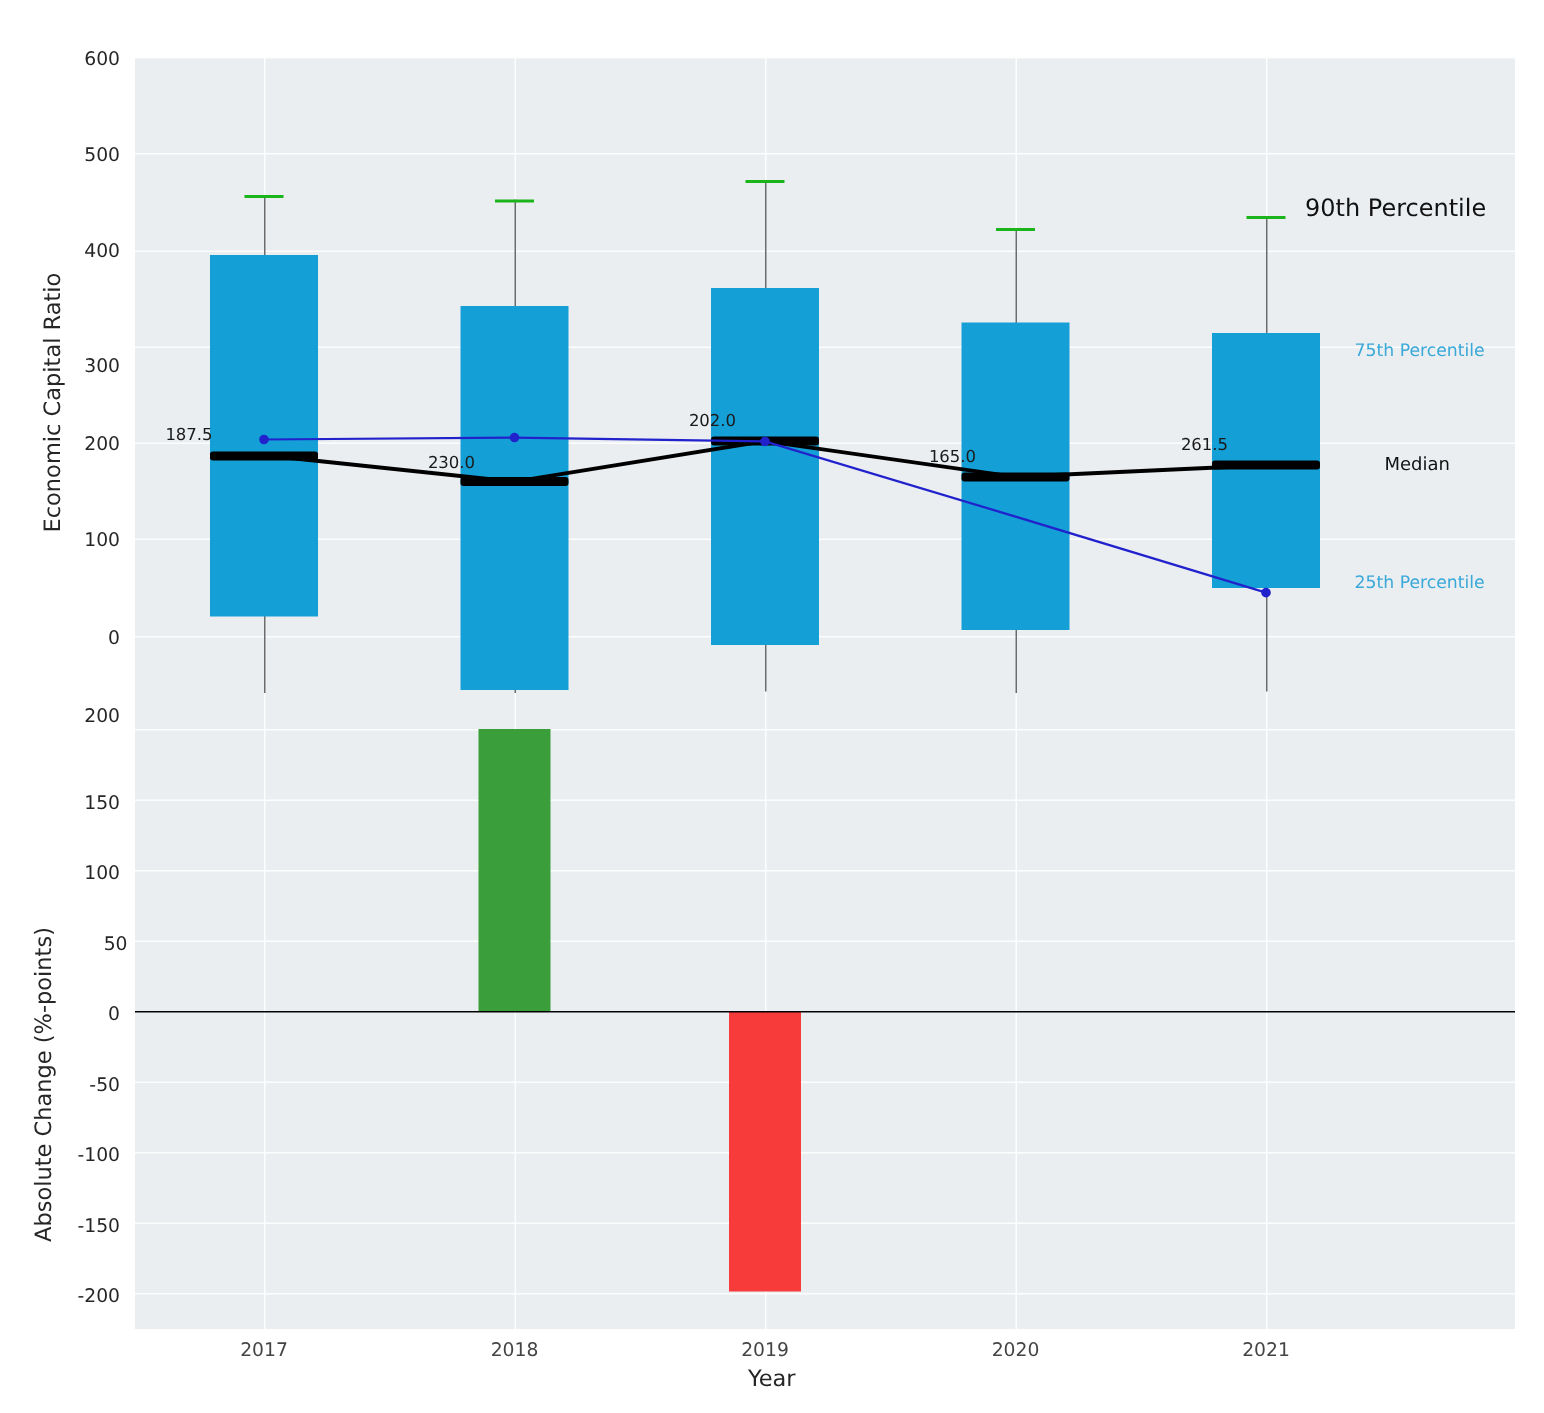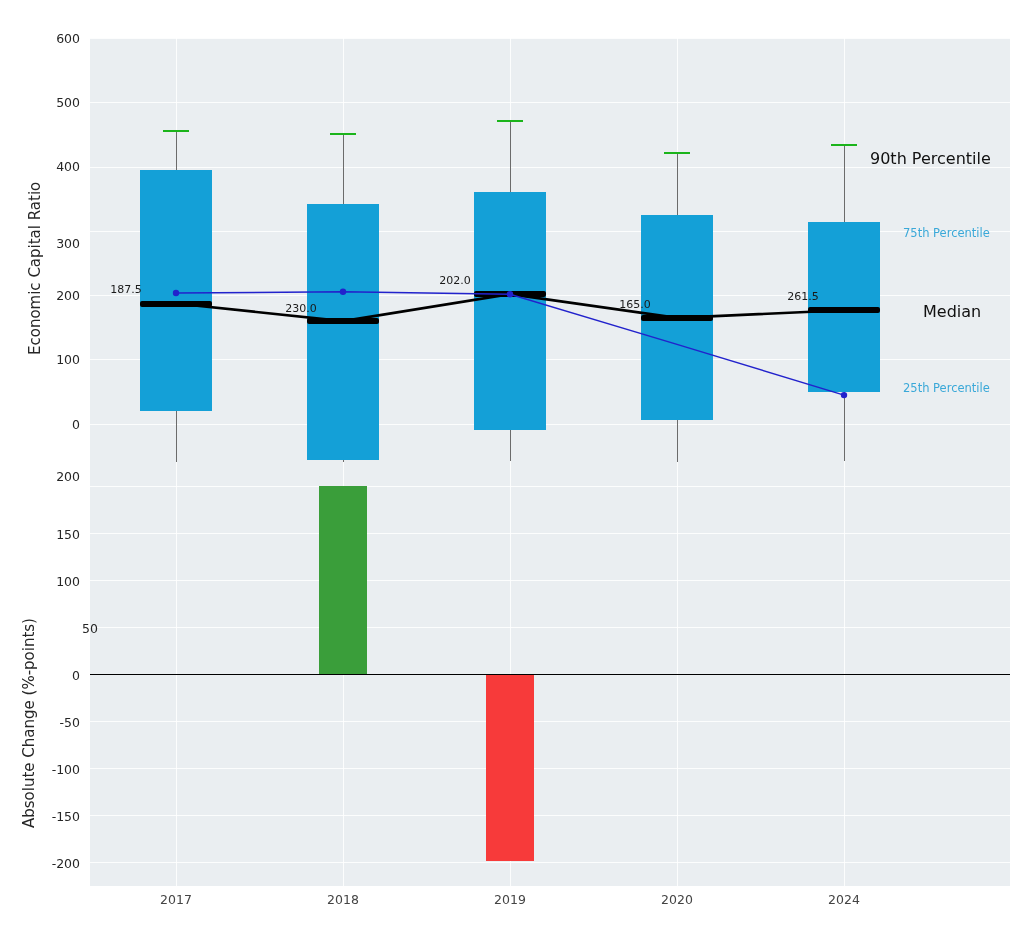--- a/index.html
+++ b/index.html
@@ -133,25 +133,24 @@
   }
   
   .annot {
     position: absolute;
     font-size: 15px;
     white-space: nowrap;
   }
   .annot-90 {
     color: #111111;
     font-size: 16px;
-    margin-top: 20px;
   }
   .annot-median {
     color: #111111;
-    font-size: 16px;
+    font-size: 12px;
   }
   .annot-75, .annot-25 {
     color: #3aa8d8;
     font-size: 11.5px;
   }
   
   #legend {
     position: absolute;
     left: 744px;
     top: 46px;
@@ -239,21 +238,21 @@
     <svg id="series-svg" width="920" height="424">
       <polyline points="86,255.0 253,253.7 420,256.3 587,306.4 754,357.1" fill="none" stroke="#2222cc" stroke-width="1.5"></polyline>
       <circle cx="86" cy="255.0" r="3.2" fill="#2222cc"></circle>
       <circle cx="253" cy="253.7" r="3.2" fill="#2222cc"></circle>
       <circle cx="420" cy="256.3" r="3.2" fill="#2222cc"></circle>
       <circle cx="754" cy="357.1" r="3.2" fill="#2222cc"></circle>
     </svg>
 
     <div class="median-value" style="left:1px; top:245px;">187.5</div>
     <div class="median-value" style="left:176px; top:264px;">230.0</div>
-    <div class="median-value" style="left:330px; top:236px;">202.0</div>
+    <div class="median-value" style="left:350px; top:236px;">202.0</div>
     <div class="median-value" style="left:510px; top:260px;">165.0</div>
     <div class="median-value" style="left:678px; top:252px;">261.5</div>
 
     <div class="annot annot-90" style="left:780px; top:91px;">90th Percentile</div>
     <div class="annot annot-75" style="left:813px; top:188px;">75th Percentile</div>
     <div class="annot annot-median" style="left:833px; top:264px;">Median</div>
     <div class="annot annot-25" style="left:813px; top:343px;">25th Percentile</div>
 
   </div>
 
@@ -287,29 +286,30 @@
 
     <div class="change-bar" style="left:229px; top:23.6px; width:48px; height:188.4px; background:#3a9e3a;"></div>
     <div class="change-bar" style="left:396px; top:212.0px; width:48px; height:186.5px; background:#f73a3a;"></div>
 
     <div class="zero-line" style="top:211.5px;"></div>
   </div>
 
   <div class="ytick" style="left:0px; top:469px;">200</div>
   <div class="ytick" style="left:0px; top:527px;">150</div>
   <div class="ytick" style="left:0px; top:574px;">100</div>
-  <div class="ytick" style="left:18px; top:621px;">50</div>
+  <div class="ytick" style="left:5px; top:621px;">50</div>
   <div class="ytick" style="left:0px; top:668px;">0</div>
   <div class="ytick" style="left:0px; top:715px;">-50</div>
   <div class="ytick" style="left:0px; top:762px;">-100</div>
   <div class="ytick" style="left:0px; top:809px;">-150</div>
   <div class="ytick" style="left:0px; top:856px;">-200</div>
 
   <div class="ylabel" style="left:20px; top:828px;">Absolute Change (%-points)</div>
 
   <div class="xtick" style="left:136px; top:892px;">2017</div>
   <div class="xtick" style="left:303px; top:892px;">2018</div>
   <div class="xtick" style="left:470px; top:892px;">2019</div>
   <div class="xtick" style="left:637px; top:892px;">2020</div>
-  <div class="xtick" style="left:804px; top:892px;">2024</div>
-
+  <div class="xtick" style="left:804px; top:892px;">2021</div>
+
+  <div class="xlabel">Year</div>
 
 </div>
 
 </body></html>

